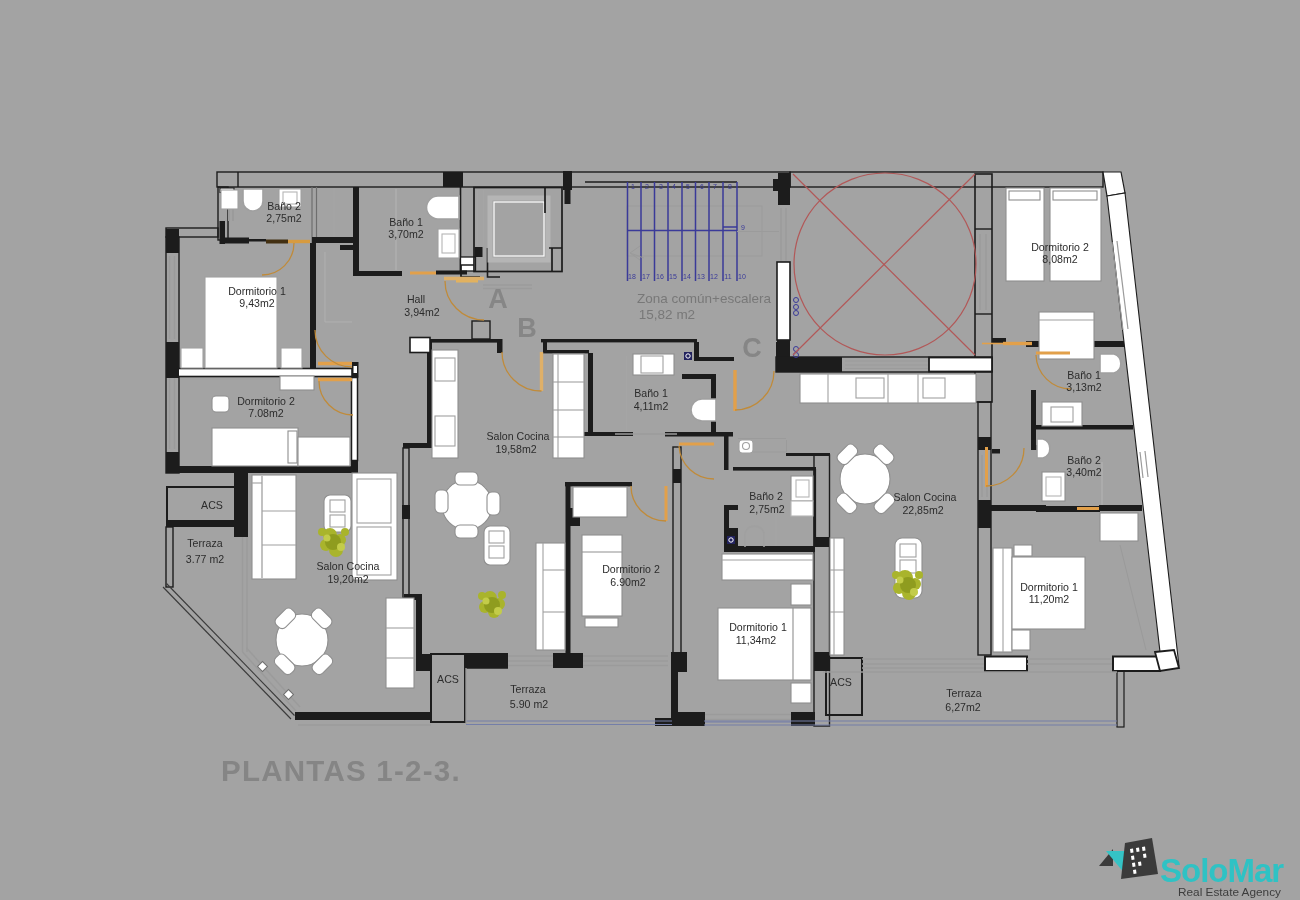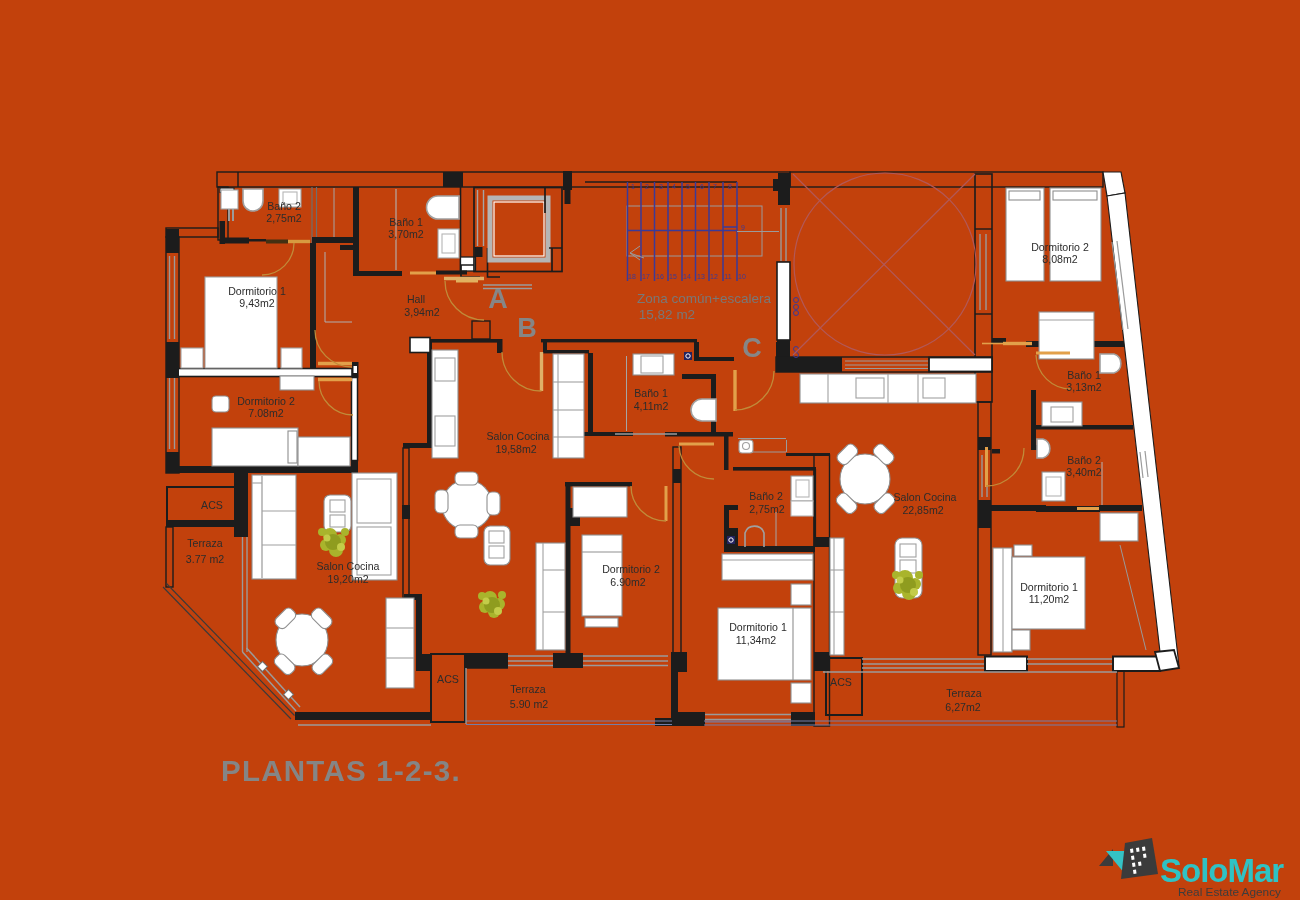--- a/index.html
+++ b/index.html
@@ -1,16 +1,16 @@
 <!DOCTYPE html>
 <html><head>
 <meta charset="utf-8">
 <style>
   html,body{margin:0;padding:0;background:#ffffff;}
-  #page{position:relative;width:1300px;height:900px;background:#c2410c;overflow:hidden;
+  #page{position:relative;width:1300px;height:900px;background:#a3a3a3;overflow:hidden;
         font-family:"Liberation Sans", sans-serif;}
   svg{position:absolute;left:0;top:0;}
   text{font-family:"Liberation Sans", sans-serif;}
   .lbl{font-size:10.6px;fill:#2c2c2c;}
   .zona{font-size:13.5px;fill:#787878;}
   .abc{font-size:27px;font-weight:bold;fill:#868686;}
   .num{font-size:7px;fill:#3a3a99;}
 </style>
 </head>
 <body>

